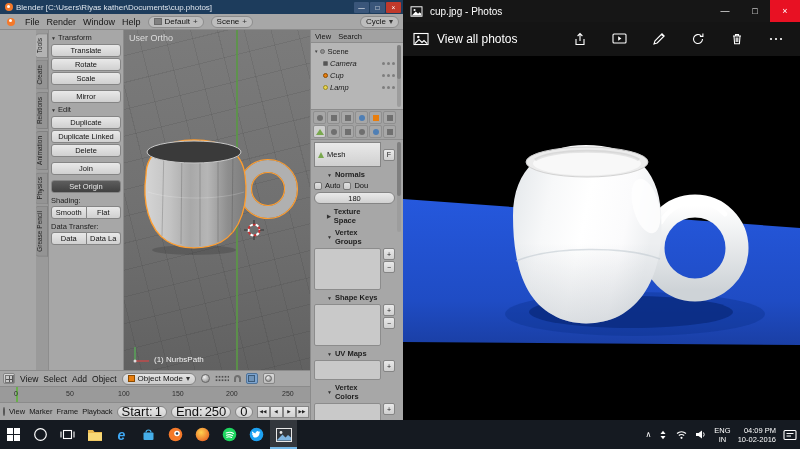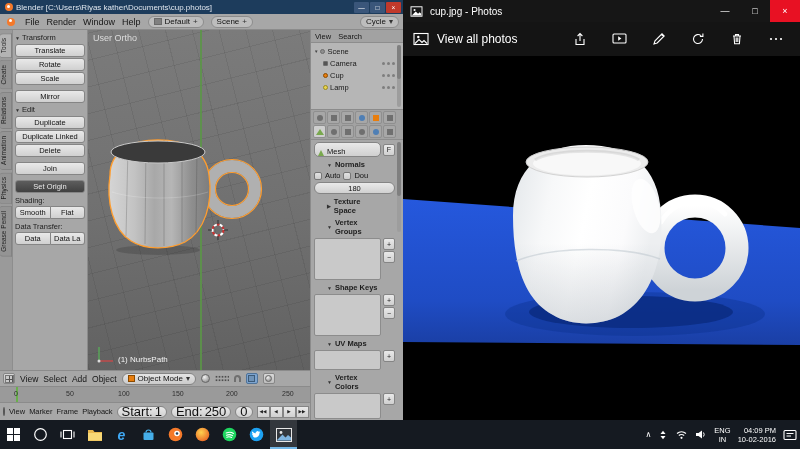--- a/index.html
+++ b/index.html
@@ -19,21 +19,21 @@
   .bl-infobar { flex:0 0 16px; background:#a7a7a7; border-bottom:1px solid #8b8b8b; display:flex; align-items:center; padding:0 4px; gap:7px; font-size:9px; }
   .menu-txt { color:#161616; }
   .bl-select { display:flex; align-items:center; gap:3px; background:#bdbdbd; border:1px solid #8c8c8c; border-radius:7px; padding:0 5px; height:12px; font-size:8px; }
   .ms-icon { width:8px; height:7px; background:#808080; border:1px solid #6a6a6a; }
   .sel-plus { font-size:8px; color:#333; }
   .engine-sel { margin-left:auto; }
 
   .bl-main { flex:1; display:flex; min-height:0; }
   .bl-left { width:310px; display:flex; flex-direction:column; }
   .bl-view3d { flex:1; display:flex; flex-direction:column; min-height:0; }
-  .bl-v3dbody { flex:1; display:flex; min-height:0; }
+  .bl-v3dbody { flex:1; display:flex; min-height:0;padding-left:36px; }
 
   .bl-toolshelf { width:88px; display:flex; flex-direction:column; background:#a7a7a7; border-right:1px solid #8b8b8b; }
   .shelf-top { flex:1; display:flex; min-height:0; }
   .tabcol { width:13px; background:#9a9a9a; border-right:1px solid #8d8d8d; display:flex; flex-direction:column; align-items:center; padding-top:3px; gap:2px; }
   .vtab { writing-mode:vertical-rl; transform:rotate(180deg); font-size:6.5px; color:#222; background:#949494; border:1px solid #828282; border-right:0; border-radius:0 3px 3px 0; padding:4px 0; width:12px; text-align:center; }
   .vtab.active { background:#b3b3b3; }
   .panels { flex:1; padding:2px 2px; display:flex; flex-direction:column; gap:1px; overflow:hidden; }
   .phead { display:flex; align-items:center; gap:2px; font-size:7.5px; color:#1d1d1d; margin:1px 0; }
   .tri { font-size:5px; color:#333; }
   .bbtn { background:linear-gradient(#e9e9e9,#d0d0d0); border:1px solid #858585; border-radius:3px; height:13px; line-height:11px; text-align:center; font-size:7.5px; color:#111; overflow:hidden; white-space:nowrap; }
@@ -78,21 +78,21 @@
   .clock-ico { width:9px; height:9px; border-radius:50%; border:1.5px solid #555; }
   .field { background:linear-gradient(#e9e9e9,#d0d0d0); border:1px solid #858585; border-radius:6px; height:12px; display:flex; align-items:center; padding:0 4px; gap:2px; font-size:13px; white-space:nowrap; }
   .pb-btn { width:13px; height:12px; background:linear-gradient(#e9e9e9,#d0d0d0); border:1px solid #858585; display:flex; align-items:center; justify-content:center; font-size:4.5px; color:#222; }
   .pb-group { display:flex; }
 
   .bl-right { width:93px; border-left:1px solid #8b8b8b; display:flex; flex-direction:column; background:#a7a7a7; }
   .outliner { flex:0 0 80px; display:flex; flex-direction:column; border-bottom:1px solid #8b8b8b; }
   .ol-header { flex:0 0 13px; background:#a2a2a2; border-bottom:1px solid #8d8d8d; display:flex; gap:7px; align-items:center; padding:0 4px; font-size:7.5px; }
   .ol-body { flex:1; background:#b6b6b6; position:relative; padding:2px 8px 2px 3px; font-size:7.5px; overflow:hidden; }
   .ol-row { display:flex; align-items:center; gap:2px; height:12px; color:#1a1a1a; }
-  .ol-row.child { padding-left:9px; }
+  .ol-row.child { padding-left:9px;font-style:italic; }
   .ol-tri { font-size:4.5px; color:#444; }
   .ol-dot { width:5px; height:5px; border-radius:50%; background:#8f8f8f; border:1px solid #6d6d6d; }
   .ol-dot.orange { background:#e87d0d; border-color:#8a4a00; }
   .ol-dot.yellow { background:#e8d44d; border-color:#9a8a20; }
   .ol-dot.cam { background:#555; border-radius:1px; }
   .ol-vis { margin-left:auto; display:flex; gap:2px; }
   .ol-vis i { width:3px; height:3px; border-radius:50%; background:#7e7e7e; }
   .scrollv { position:absolute; right:2px; top:2px; width:4px; border-radius:2px; background:#9d9d9d; }
   .scrollv .thumb { width:4px; border-radius:2px; background:#7f7f7f; }
 
@@ -100,21 +100,21 @@
   .prop-tabs { background:#a2a2a2; border-bottom:1px solid #8d8d8d; padding:1px 2px; display:flex; flex-wrap:wrap; gap:1px; }
   .ptab { width:13px; height:13px; background:#a7a7a7; border:1px solid #8f8f8f; border-radius:2px; display:flex; align-items:center; justify-content:center; }
   .ptab.active { background:#cfcfcf; }
   .pt-sq { width:6px; height:6px; background:#6f6f6f; }
   .pt-ci { width:6px; height:6px; border-radius:50%; background:#6f6f6f; }
   .pt-ci.blue { background:#4f7fb5; }
   .pt-sq.orange { background:#e87d0d; }
   .pt-tri { width:0; height:0; border-left:4px solid transparent; border-right:4px solid transparent; border-bottom:6px solid #79a84e; }
   .props-body { flex:1; padding:2px 8px 2px 3px; position:relative; overflow:hidden; font-size:7.5px; }
   .pb-row { display:flex; gap:2px; align-items:center; margin-bottom:3px; }
-  .datablock-field { flex:1; display:flex; align-items:flex-end; gap:3px; background:linear-gradient(#e9e9e9,#d0d0d0); border:1px solid #858585; border-radius:5px; height:15px; padding:0 3px; }
+  .datablock-field { flex:1; display:flex; align-items:center; gap:3px; background:linear-gradient(#e9e9e9,#d0d0d0); border:1px solid #858585; border-radius:0; height:25px; padding:0 3px; }
   .mesh-tri { width:0; height:0; border-left:3.5px solid transparent; border-right:3.5px solid transparent; border-bottom:6px solid #79a84e; }
   .fbtn { width:13px; height:13px; }
   .sec-head { display:flex; align-items:center; gap:3px; font-size:7.5px; color:#1d1d1d; margin:3px 13px 2px; font-weight:bold; }
   .chk-row { display:flex; align-items:center; gap:3px; margin:1px 0 2px; }
   .chk { width:8px; height:8px; border:1px solid #777; border-radius:2px; background:linear-gradient(#e2e2e2,#cccccc); }
   .num-field { height:12px; border-radius:6px; background:linear-gradient(#e9e9e9,#d0d0d0); border:1px solid #858585; display:flex; align-items:center; justify-content:center; font-size:7.5px; margin:1px 0 2px; }
   .list-wrap { display:flex; gap:2px; margin-bottom:2px; }
   .listbox { flex:1; background:#c9c9c9; border:1px solid #8c8c8c; border-radius:2px; }
   .side-btns { display:flex; flex-direction:column; gap:1px; }
   .mini-btn { width:12px; height:12px; display:flex; align-items:center; justify-content:center; font-size:7px; background:linear-gradient(#e9e9e9,#d0d0d0); border:1px solid #858585; border-radius:2px; color:#222; }

